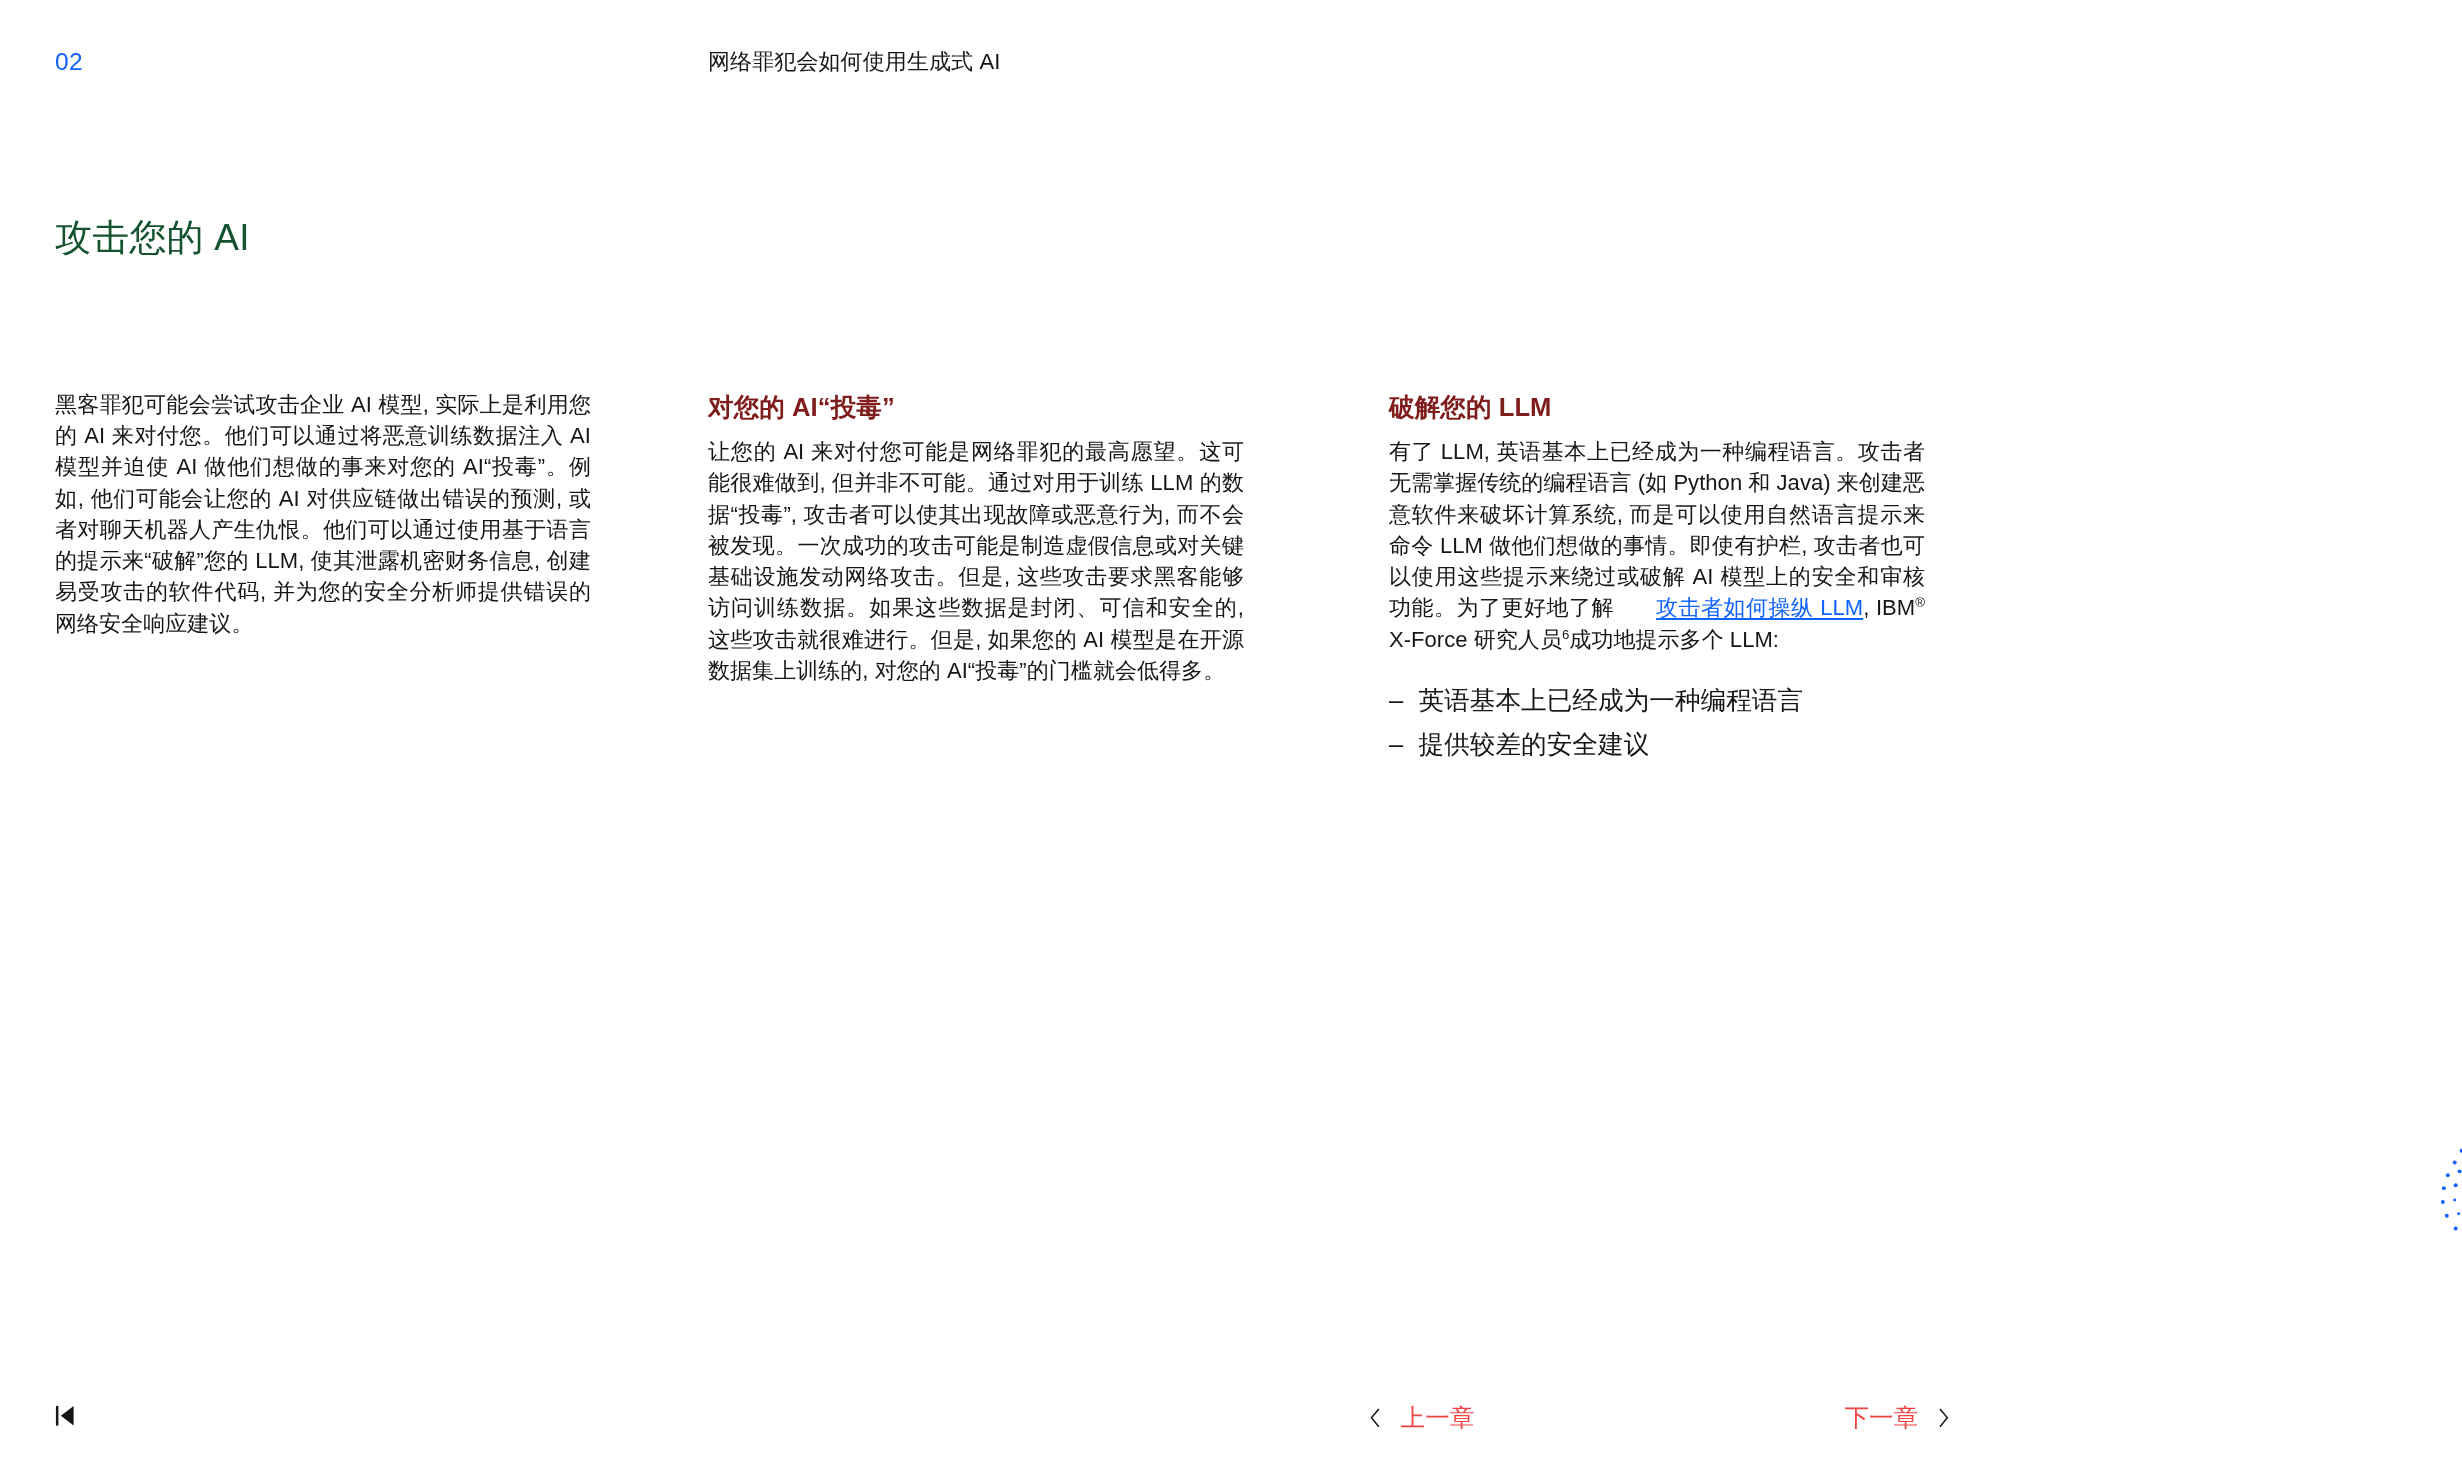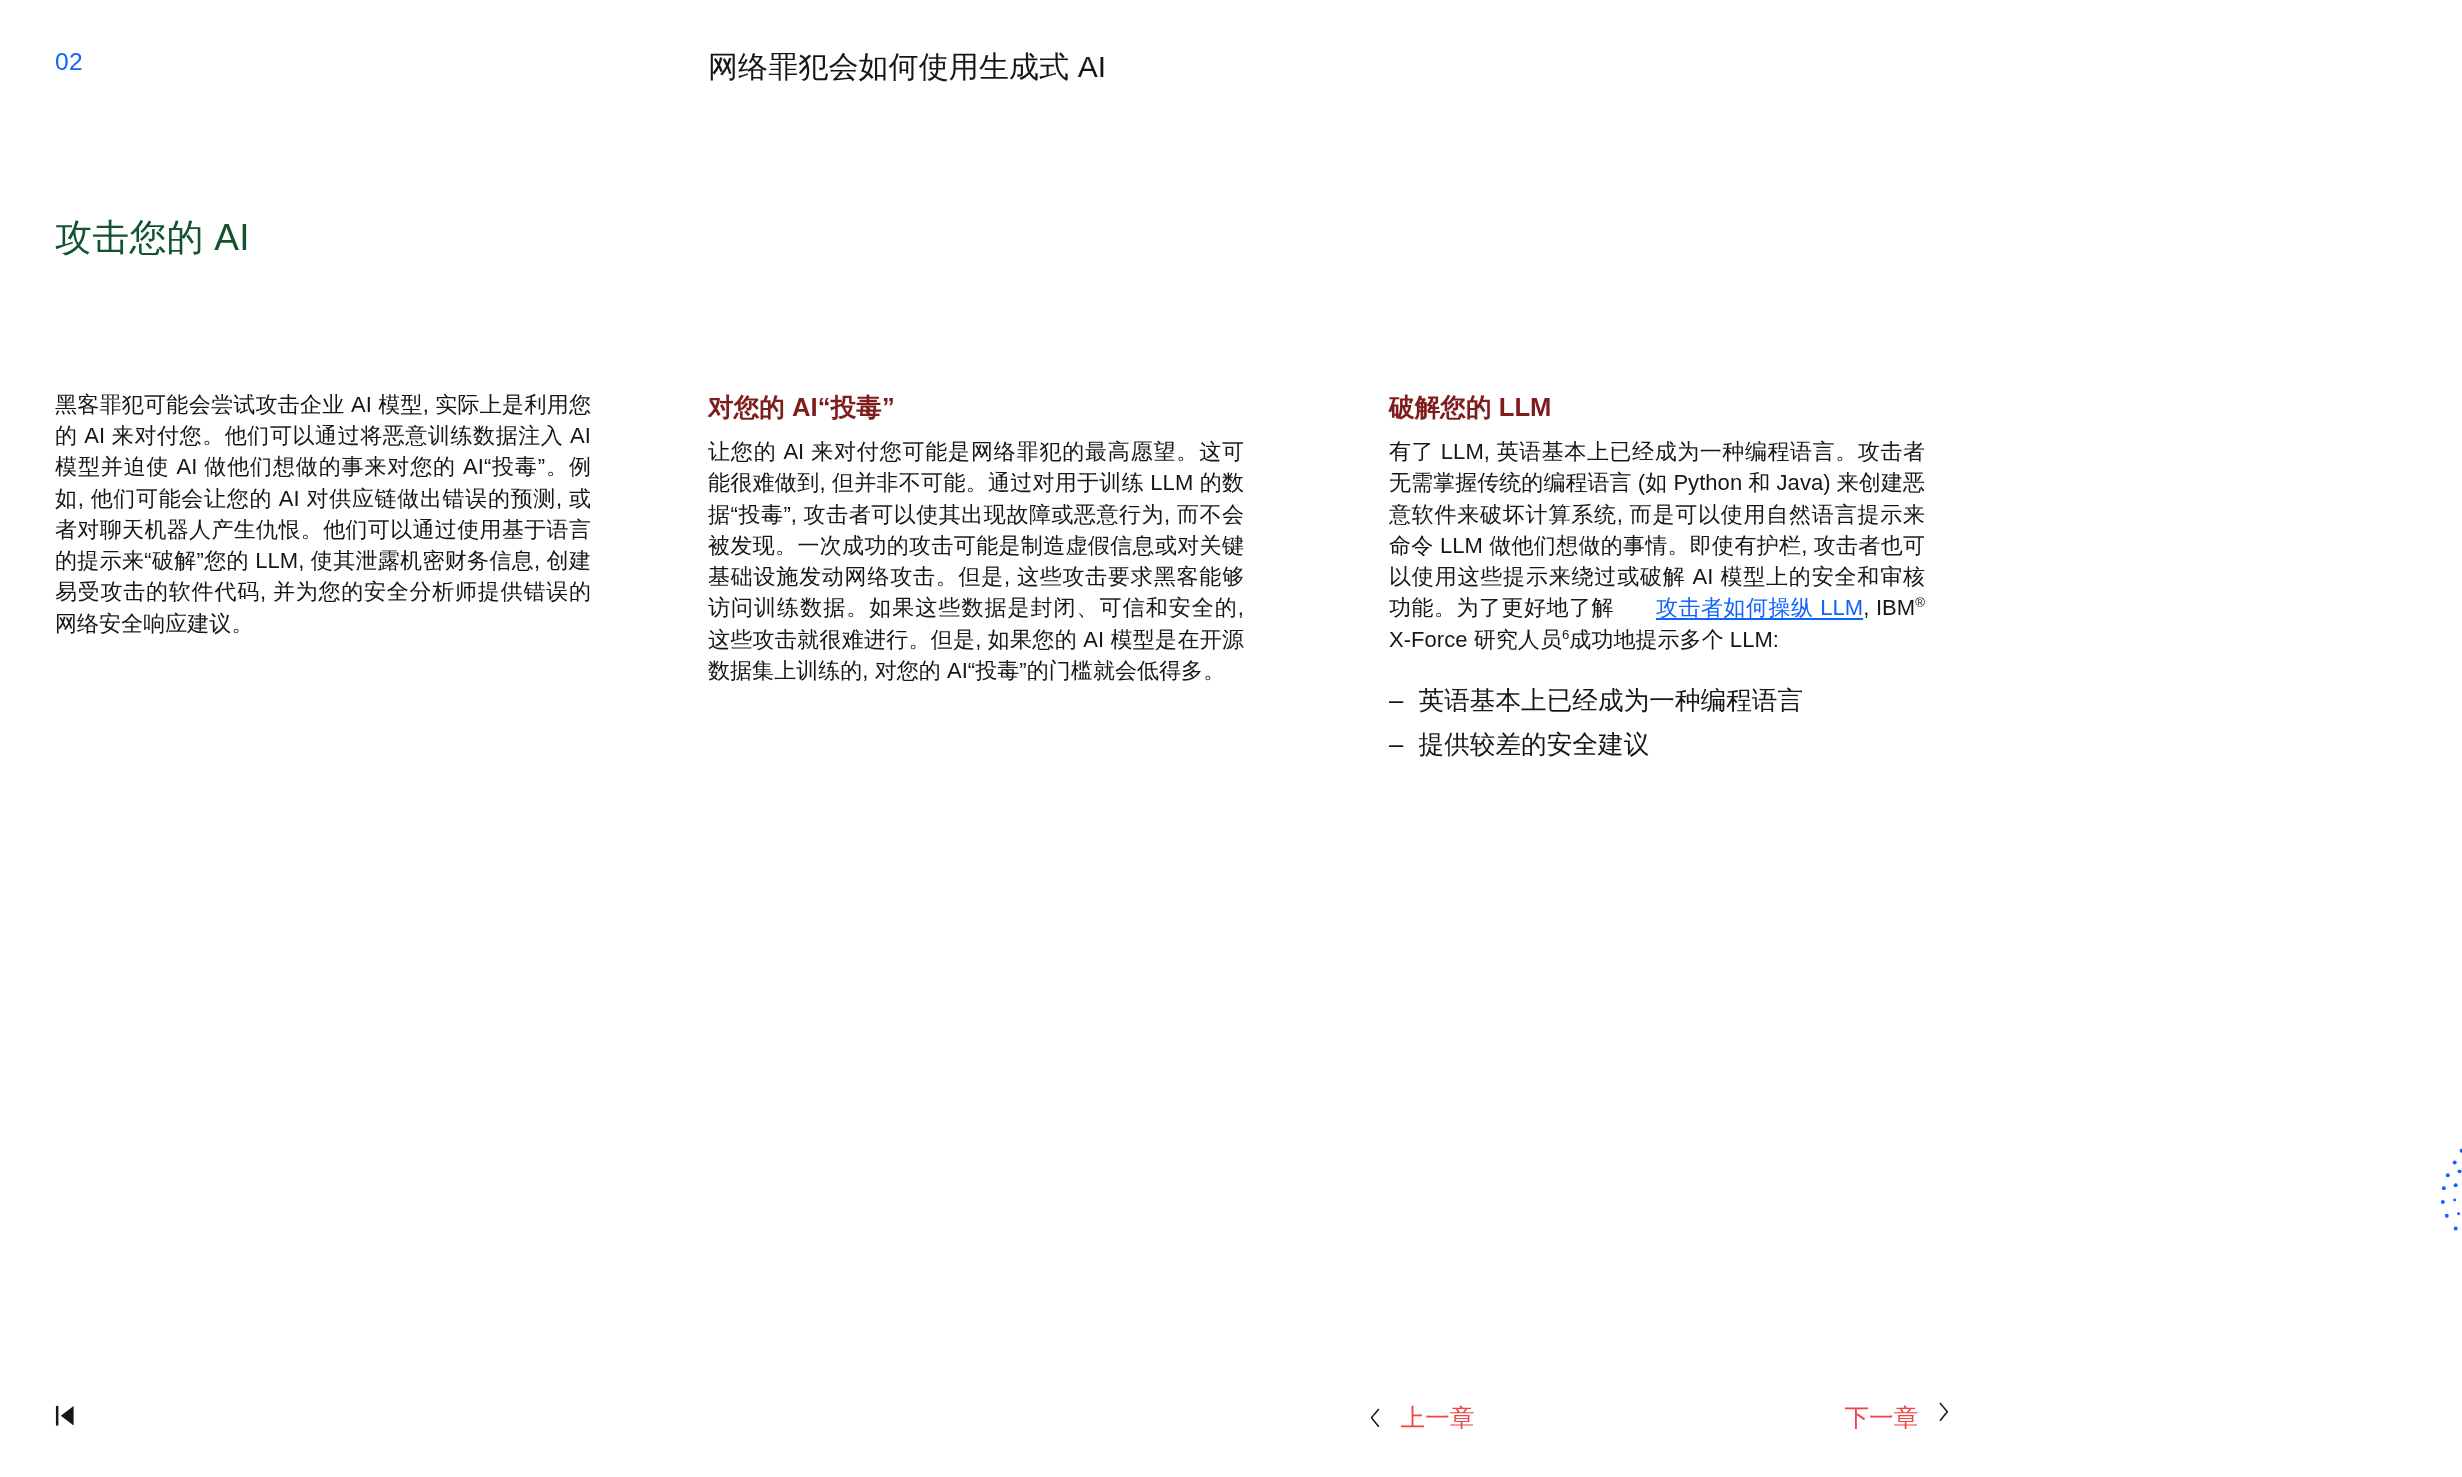--- a/index.html
+++ b/index.html
@@ -29,21 +29,21 @@
     left: 55px;
     top: 48px;
     font-size: 24.6px;
     color: #0f62fe;
     letter-spacing: 0.2px;
   }
   .header-title {
     position: absolute;
     left: 708px;
     top: 47px;
-    font-size: 30px;
+    font-size: 22px;
     color: #161616;
     letter-spacing: 0.1px;
   }
 
   
   .section-title {
     position: absolute;
     left: 55px;
     top: 188px;
     font-size: 37px;
@@ -144,20 +144,21 @@
     top: 0;
     display: flex;
     align-items: center;
     gap: 18.7px;
   }
   .nav-next {
     position: absolute;
     right: 0;
     top: 0;
     display: flex;
+    align-items: center;
     gap: 18.7px;
   }
   .nav-label {
     font-size: 24.6px;
     color: #ef4444;
     letter-spacing: 0.1px;
     white-space: nowrap;
   }
   .chev {
     width: 12.8px;

